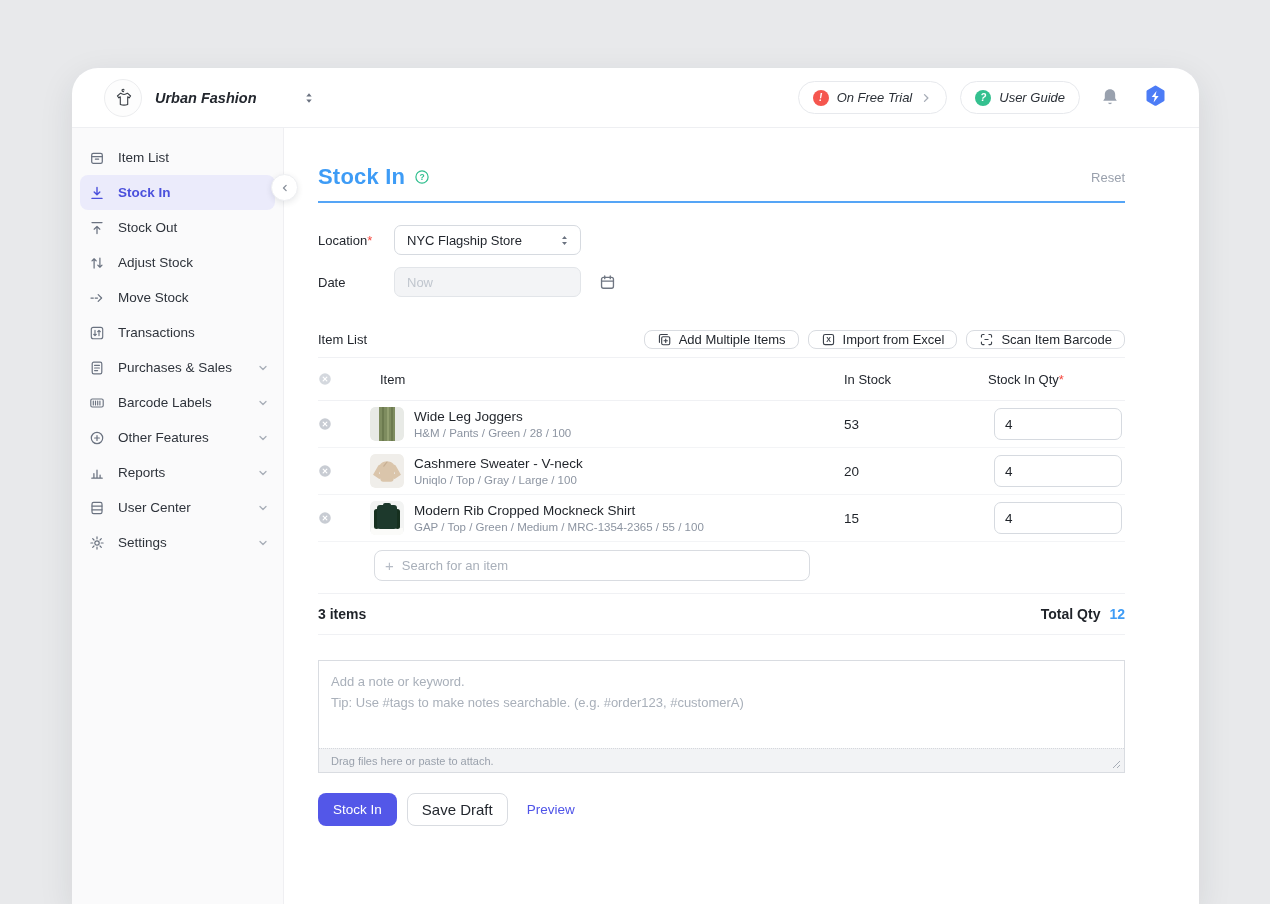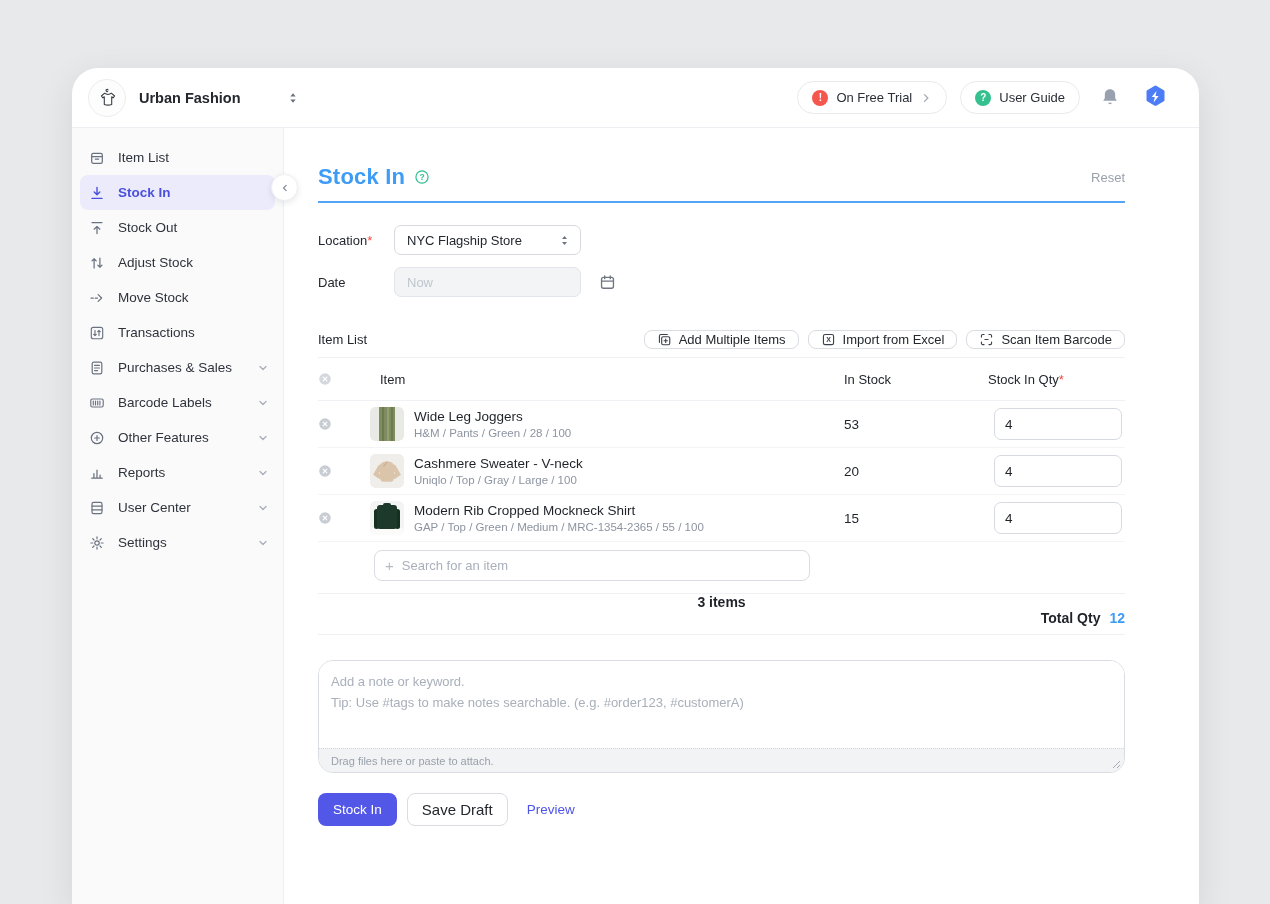--- a/index.html
+++ b/index.html
@@ -3,21 +3,21 @@
 <meta charset="utf-8">
 <style>
   * { margin:0; padding:0; box-sizing:border-box; }
   html,body { width:1270px; height:904px; overflow:hidden; }
   body { background:#E8E9EB; font-family:"Liberation Sans", sans-serif; color:#23272E; }
 
   .window { position:absolute; left:72px; top:68px; width:1127px; height:836px;
     background:#fff; border-radius:26px 26px 0 0; box-shadow:0 10px 34px rgba(30,35,48,.10); }
 
   
-  .topbar { height:60px; display:flex; align-items:center; padding:0 30px 0 16px; border-bottom:1px solid #EEEFF2; }
+  .topbar { height:60px; display:flex; align-items:center; padding:0 30px 0 32px; border-bottom:1px solid #EEEFF2;font-style:italic; }
   .logo-badge { width:38px; height:38px; border-radius:50%; background:#FDFDFD; border:1px solid #ECEDEF;
     display:flex; align-items:center; justify-content:center; }
   .app-name { font-size:14.5px; font-weight:700; color:#23272E; margin-left:13px; }
   .org-switch { margin-left:46px; display:flex; align-items:center; cursor:pointer; }
   .top-spacer { flex:1; }
   .pill { height:33px; border:1px solid #E7E9ED; border-radius:17px; background:#fff; display:flex; align-items:center;
     gap:8px; padding:0 14px; font-size:13px; color:#2A2F36; cursor:pointer; }
   .pill + .pill { margin-left:13px; }
   .dot-badge { width:16px; height:16px; border-radius:50%; display:flex; align-items:center; justify-content:center;
     color:#fff; font-size:10px; font-weight:700; line-height:1; }
@@ -87,28 +87,28 @@
     padding:0 10px; font-size:13.5px; color:#1F2329; font-family:"Liberation Sans",sans-serif; }
 
   .search-row { padding:8px 0 12px 0; border-bottom:1px solid #F0F1F4; }
   .search-box { margin-left:56px; width:436px; height:31px; border:1px solid #D9DCE1; border-radius:8px;
     display:flex; align-items:center; padding:0 10px; gap:8px; background:#fff; }
   .search-box .plus { color:#B6BCC6; font-size:15px; line-height:1; }
   .search-box input { border:none; outline:none; flex:1; font-size:13px; color:#23272E; background:transparent;
     font-family:"Liberation Sans",sans-serif; }
   .search-box input::placeholder { color:#A9B0BA; }
 
-  .summary-row { height:41px; display:flex; align-items:center; border-bottom:1px solid #F0F1F4;flex-direction:column; }
+  .summary-row { height:41px; display:flex; align-items:center; border-bottom:1px solid #F0F1F4; }
   .sum-count { font-size:14px; font-weight:700; color:#1F2329; }
   .sum-right { margin-left:auto; display:flex; align-items:baseline; gap:9px; }
   .sum-total-label { font-size:14px; font-weight:700; color:#1F2329; }
   .sum-total-val { font-size:14px; font-weight:700; color:#3E9CF6; }
 
   
-  .note-box { margin-top:25px; border:1px solid #D9DCE1; border-radius:15px; overflow:hidden; }
+  .note-box { margin-top:25px; border:1px solid #D9DCE1; border-radius:0; overflow:hidden; }
   .note-box textarea { width:100%; height:87px; border:none; outline:none; resize:none; padding:11px 12px;
     font-size:13px; font-family:"Liberation Sans",sans-serif; color:#23272E; line-height:1.6; display:block; }
   .note-box textarea::placeholder { color:#A9B0BA; }
   .attach-strip { height:24px; background:#F2F3F5; border-top:1px dotted #D4D7DC; display:flex; align-items:center;
     padding:0 12px; font-size:11px; color:#9AA1AC; position:relative; }
   .resize-handle { position:absolute; right:3px; bottom:3px; color:#A7ADB7; }
 
   
   .actions { margin-top:20px; display:flex; align-items:center; }
   .btn-primary { height:33px; padding:0 15px; background:#5357E8; color:#fff; border:none; border-radius:8px;

